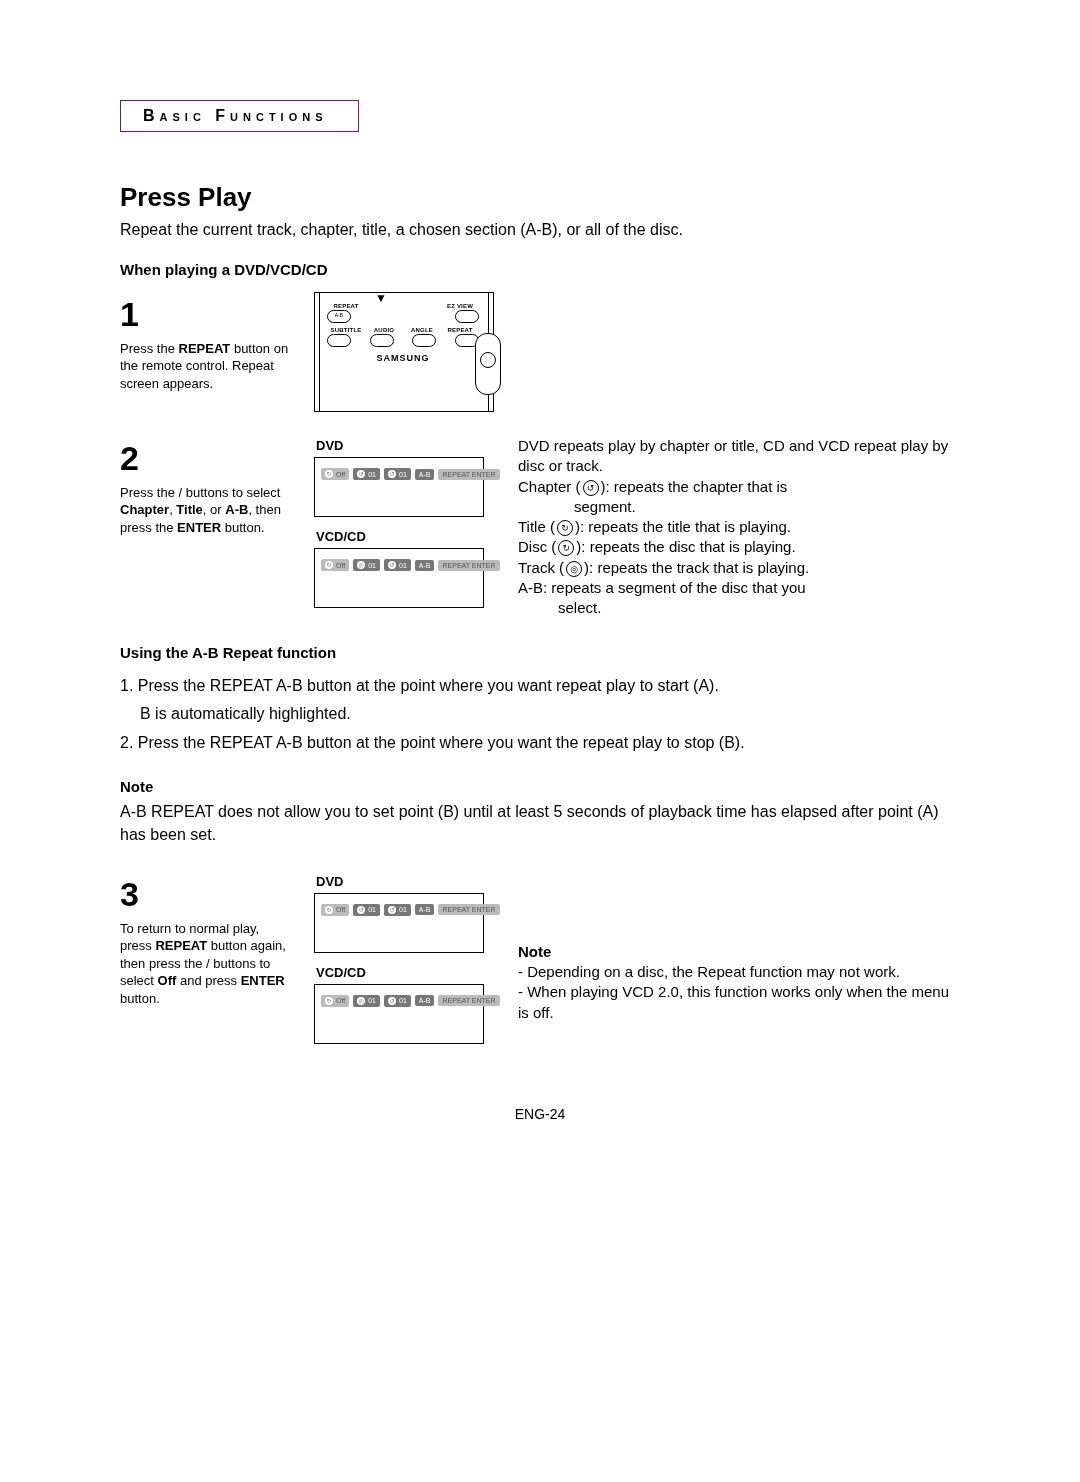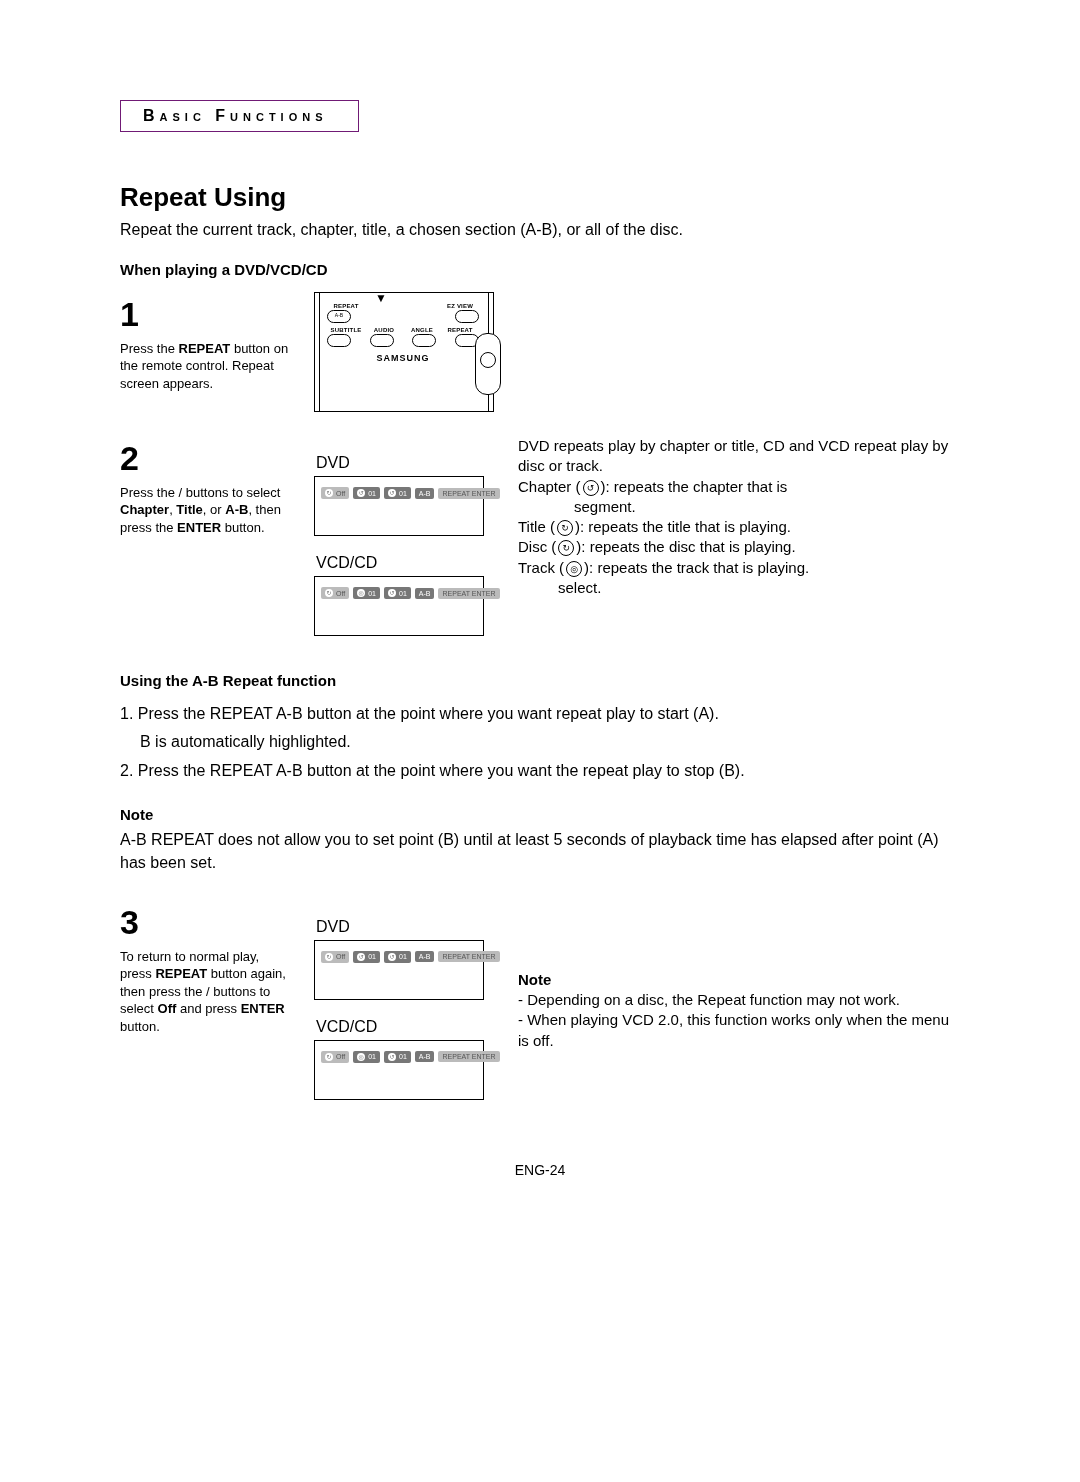--- a/index.html
+++ b/index.html
@@ -124,22 +124,23 @@
     width:14px; height:14px;
     border:1px solid #000;
     border-radius:50%;
   }
 
   
   .osdcol {
     width: 180px;
   }
   .osd-label {
-    font-size: 16px;
-    margin: 18px 0 4px 2px;
+    font-size: 13px;
+    margin: 2px 0 4px 2px;
+    font-weight: bold;
   }
   .osd-box {
     border: 1px solid #000;
     width: 170px;
     height: 60px;
     position: relative;
     box-sizing: border-box;
     margin-bottom: 12px;
   }
   .osd-bar {
@@ -205,21 +206,21 @@
 </style>
 </head>
 <body>
 
 <div class="page">
 
   <div class="section-box">
     <span class="section-title">Basic Functions</span>
   </div>
 
-  <h1 class="page-title">Repeat Using</h1>
+  <h1 class="page-title">Press Play</h1>
   <div class="intro">Repeat the current track, chapter, title, a chosen section (A-B), or all of the disc.</div>
   <div class="subhead">When playing a DVD/VCD/CD</div>
 
   
   <div class="row">
     <div class="stepcol">
       <div class="stepnum">1</div>
       <span>Press the </span><b>REPEAT</b><span> button on the remote control. Repeat screen appears.</span>
     </div>
     <div class="remote">
@@ -311,20 +312,21 @@
         </div>
       </div>
     </div>
     <div class="infocol">
       <div>DVD repeats play by chapter or title, CD and VCD repeat play by disc or track.</div>
       <div><span>Chapter (</span><span class="ring">↺</span><span>): repeats the chapter that is</span></div>
       <div class="indent">segment.</div>
       <div><span>Title (</span><span class="ring">↻</span><span>): repeats the title that is playing.</span></div>
       <div><span>Disc (</span><span class="ring">↻</span><span>): repeats the disc that is playing.</span></div>
       <div><span>Track (</span><span class="ring">◎</span><span>): repeats the track that is playing.</span></div>
+      <div>A-B: repeats a segment of the disc that you</div>
       <div class="indent" style="padding-left:40px">select.</div>
     </div>
   </div>
 
   <div class="subhead">Using the A-B Repeat function</div>
   <div class="body-text">1.  Press the REPEAT A-B button at the point where you want repeat play to start (A).</div>
   <div class="body-text li">B is automatically highlighted.</div>
   <div class="body-text">2.  Press the REPEAT A-B button at the point where you want the repeat play to stop (B).</div>
 
   <div class="notehead">Note</div>

